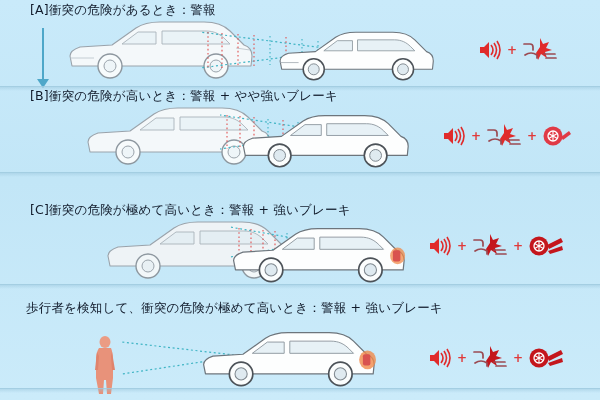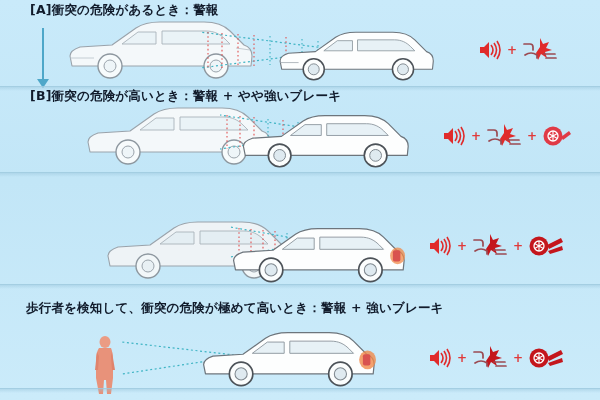--- a/index.html
+++ b/index.html
@@ -24,21 +24,21 @@
   .row {
     position: absolute;
     left: 0;
     width: 600px;
   }
   .row-title {
     position: absolute;
     left: 30px;
     top: 0;
     font-size: 12.5px;
-    font-weight: bold;
+    font-weight: normal;
     color: #111b2b;
     letter-spacing: 0.2px;
     white-space: nowrap;
   }
   .row-title.indent-ped { left: 26px; }
 
   .ground {
     position: absolute;
     left: 0;
     width: 600px;
@@ -258,20 +258,21 @@
           <path d="M19,13 L27,7 L29,10 L21,16 Z" fill="#e03a46"></path>
         </svg>
       </span>
     </div>
 
     <div class="ground" style="top:84px;"></div>
     <div class="ground-shadow" style="top:85px;"></div>
   </div>
 
   <div class="row" style="top:202px;height:94px;">
+    <div class="row-title">[C]衝突の危険が極めて高いとき：警報 + 強いブレーキ</div>
 
     <div class="car" style="left:102px;bottom:16px;">
       <svg width="190" height="62" viewBox="0 0 190 62">
         <path d="M8,48 L6,38 C6,34 10,31 16,29 L48,27 L72,10 C78,6 86,4 96,4 L140,4 C152,4 160,7 166,13 L180,27 C186,29 188,33 188,38 L187,48 Z" fill="#eef3f6" stroke="#9aa3ab" stroke-width="1.1" stroke-linejoin="round"></path>
         <path d="M74,14 L92,14 L92,26 L58,26 Z" fill="#e4eef3" stroke="#a9b3ba" stroke-width="0.9"></path>
         <path d="M98,13 L142,13 C150,13 156,16 161,21 L166,26 L98,26 Z" fill="#e4eef3" stroke="#a9b3ba" stroke-width="0.9"></path>
         <circle cx="46" cy="48" r="12" fill="#f2f7f9" stroke="#8d979f" stroke-width="1.4"></circle>
         <circle cx="46" cy="48" r="6" fill="#e8f0f4" stroke="#9aa3ab" stroke-width="1"></circle>
         <circle cx="152" cy="48" r="12" fill="#f2f7f9" stroke="#8d979f" stroke-width="1.4"></circle>
         <circle cx="152" cy="48" r="6" fill="#e8f0f4" stroke="#9aa3ab" stroke-width="1"></circle>

